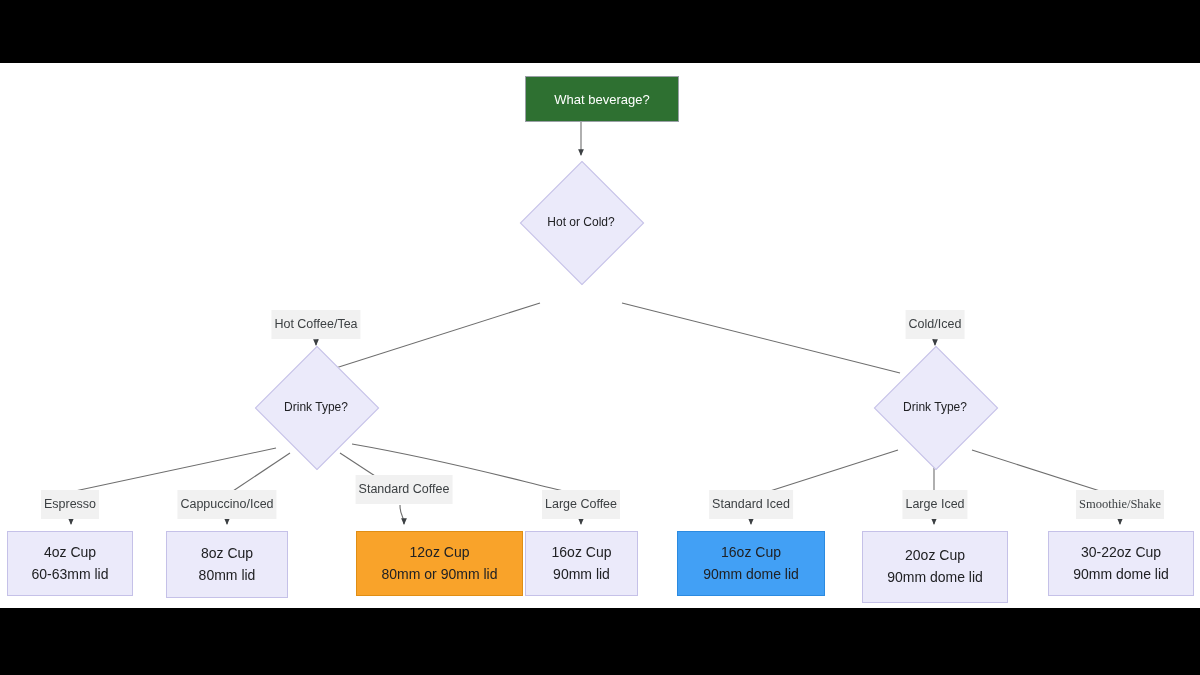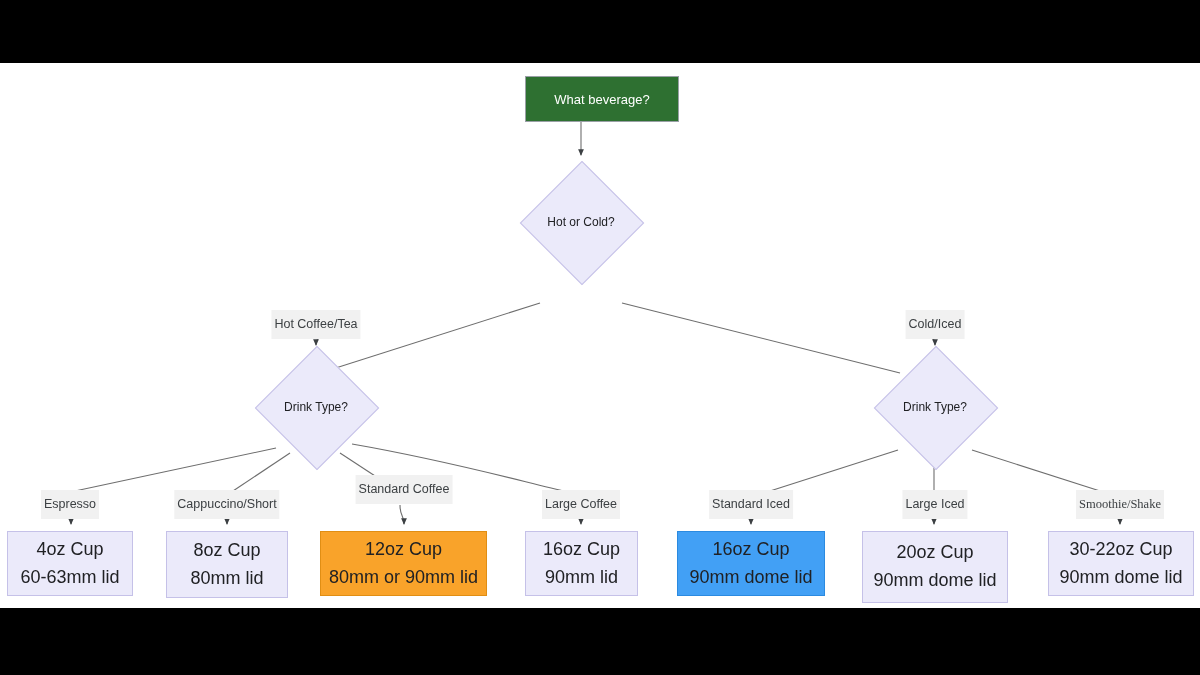--- a/index.html
+++ b/index.html
@@ -94,27 +94,28 @@
 
   
   .node-leaf {
     display: flex;
     flex-direction: column;
     align-items: center;
     justify-content: center;
     background: #ebeafa;
     border: 1px solid #c5c1e8;
     color: #202124;
-    font-size: 18px;
+    font-size: 14px;
     line-height: 1.55;
     text-align: center;
   }
   .node-leaf.highlight-orange {
     background: #f9a32a;
     border-color: #e08e14;
+    margin-left: 36px;
   }
   .node-leaf.highlight-blue {
     background: #42a0f5;
     border-color: #2b8ae0;
   }
   .leaf-line { display: block; }
 
   
   .edge-label {
     position: absolute;
@@ -188,21 +189,21 @@
       <span class="diamond-shape"></span>
       <span class="diamond-label">Drink Type?</span>
     </div>
 
     <div class="node node-decision" style="left:875px; top:283px; width:120px; height:122px;">
       <span class="diamond-shape"></span>
       <span class="diamond-label">Drink Type?</span>
     </div>
 
     <div class="edge-label" style="left:70px; top:427px;">Espresso</div>
-    <div class="edge-label" style="left:227px; top:427px;">Cappuccino/Short</div>
+    <div class="edge-label" style="left:227px; top:427px;">Cappuccino/Iced</div>
     <div class="edge-label" style="left:404px; top:412px;">Standard Coffee</div>
     <div class="edge-label" style="left:581px; top:427px;">Large Coffee</div>
     <div class="edge-label" style="left:751px; top:427px;">Standard Iced</div>
     <div class="edge-label" style="left:935px; top:427px;">Large Iced</div>
     <div class="edge-label" style="left:1120px; top:427px;font-family:Liberation Serif, serif;">Smoothie/Shake</div>
 
     <div class="node node-leaf" style="left:7px; top:468px; width:126px; height:65px;">
       <span class="leaf-line">4oz Cup</span>
       <span class="leaf-line">60-63mm lid</span>
     </div>

